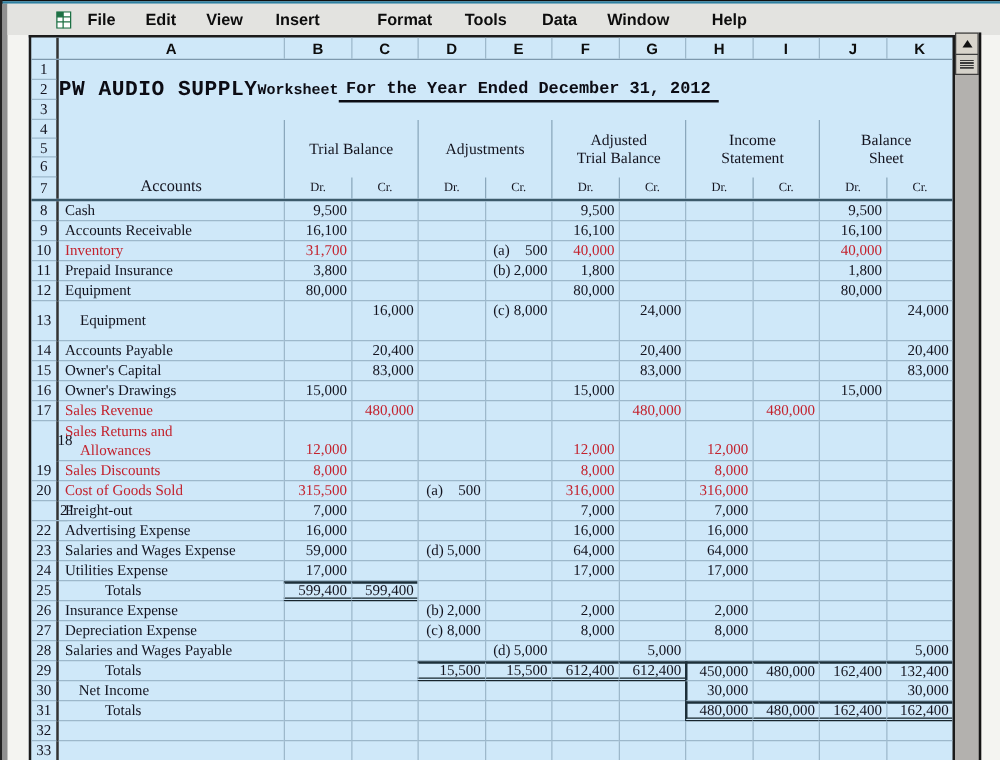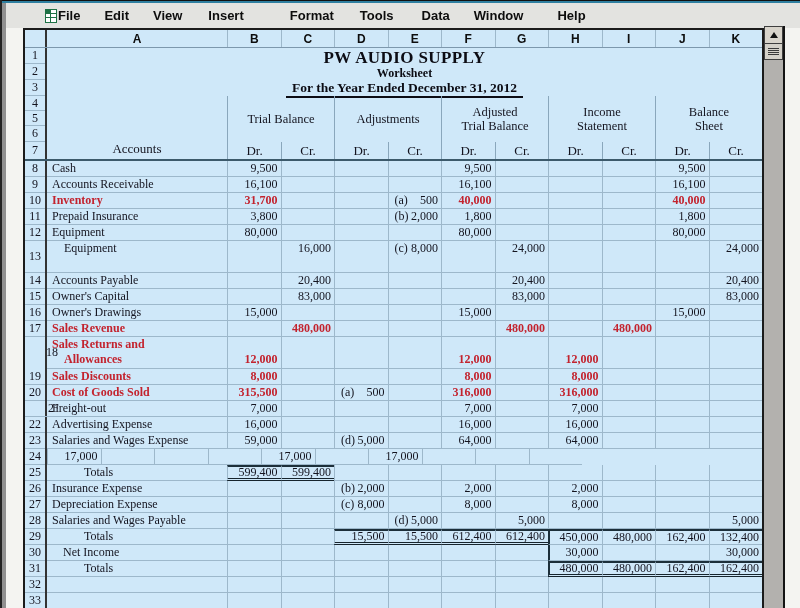--- a/index.html
+++ b/index.html
@@ -8,21 +8,21 @@
   
   .edge-top-dark{position:absolute;left:0;top:0;width:800px;height:1px;background:#101010}
   .edge-top-teal{position:absolute;left:0;top:1px;width:800px;height:2px;background:#2e7fa0}
   .edge-left-dark{position:absolute;left:0;top:0;width:2px;height:608px;background:#232323}
   .edge-left-gray{position:absolute;left:2px;top:3px;width:4px;height:605px;background:#909090}
   .menubar{position:absolute;left:6px;top:3px;width:794px;height:25px;background:#e3e3e0;
            display:flex;align-items:center}
   .appicon{margin-left:38px;width:14px;height:14px;flex:0 0 auto}
   #menu{display:flex;align-items:center}
   #menu span{font-weight:bold;font-size:13px;color:#0d0d0d;cursor:default}
-  #menu span:nth-child(1){margin-left:0}
+  #menu span:nth-child(1){margin-left:12px}
   #menu span:nth-child(2){margin-left:24px}
   #menu span:nth-child(3){margin-left:24px}
   #menu span:nth-child(4){margin-left:26px}
   #menu span:nth-child(5){margin-left:46px}
   #menu span:nth-child(6){margin-left:26px}
   #menu span:nth-child(7){margin-left:28px}
   #menu span:nth-child(8){margin-left:24px}
   #menu span:nth-child(9){margin-left:34px}
 
   
@@ -36,49 +36,49 @@
       color:#0d0d0d;box-sizing:border-box;border-left:1px solid #9db8cb}
   .ch.first{border-left:none}
   .rn-head{width:22px;box-sizing:border-box;border-right:2px solid #333}
   
   .rncol{width:22px;display:flex;flex-direction:column;box-sizing:border-box;border-right:2px solid #333;flex:0 0 auto}
   .rn{display:flex;align-items:center;justify-content:center;font-size:12px;
       box-sizing:border-box;border-bottom:1px solid #9db8cb}
   .rn.nb{border-bottom:none}
   
   .trow{display:flex;height:48px}
-  .tmerge{width:715px;display:flex;flex-direction:column;align-items:center;justify-content:center;
-          color:#0c0c14;font-family:Liberation Serif, serif;text-align:center}
+  .tmerge{width:715px;display:flex;flex-direction:row;align-items:center;
+          color:#0c0c14;font-family:Liberation Mono, monospace;text-align:center}
   .t1{font-size:17px;font-weight:bold;line-height:17px;letter-spacing:.4px}
   .t2{font-size:12px;font-weight:bold;line-height:14px}
   .t3{font-size:13.5px;font-weight:bold;line-height:16px}
   .t3u{border-bottom:2px solid #0c0c14;padding:0 6px 1px}
   
   .hrow{display:flex;height:63px;border-bottom:2px solid #3c5a6b;box-sizing:content-box}
   .acct-head{width:180px;box-sizing:border-box;display:flex;align-items:flex-end;justify-content:center;
              font-size:13px;padding-bottom:2px}
   .groups{display:flex}
   .grp{width:107px;box-sizing:border-box;display:flex;flex-direction:column;border-left:1px solid #8aa7bc}
   .grp-label{height:46px;display:flex;flex-direction:column;align-items:center;justify-content:center;
              font-size:12.5px;line-height:14px}
   .drcr{display:flex;height:17px}
-  .dc{width:53px;display:flex;align-items:center;justify-content:center;font-size:13px;box-sizing:border-box}
+  .dc{width:53px;display:flex;align-items:center;justify-content:center;font-size:10px;box-sizing:border-box}
   .dc+.dc{border-left:1px solid #8aa7bc}
   
   .drow{display:flex;height:16px;font-size:12px}
   .drow.tall{height:32px}
-  .acct{width:180px;box-sizing:border-box;display:flex;flex-direction:column;justify-content:flex-start;
+  .acct{width:180px;box-sizing:border-box;display:flex;flex-direction:column;justify-content:center;
         padding-left:5px;border-bottom:1px solid #9db8cb;white-space:nowrap;overflow:hidden;line-height:15px}
   .acct .l2{padding-left:12px}
   .val{width:53.5px;box-sizing:border-box;display:flex;align-items:center;justify-content:flex-end;
        padding-right:3px;border-left:1px solid #9db8cb;border-bottom:1px solid #9db8cb}
   .vtop .val{align-items:flex-start}
   .vbot .val{align-items:flex-end;padding-bottom:1px}
   .val.adj{justify-content:space-between;padding-left:6px}
-  .red{color:#c3232e;font-weight:bold}
+  .red{color:#c3232e;font-weight:normal}
   .ind1{padding-left:32px}
   .ind2{padding-left:11px}
   .bt{border-top:2px solid #1c2f3a}
   .bd{border-bottom:3px double #16242d !important}
   .tl{border-left:2px solid #1c2f3a !important}
   .nb{border-bottom:none !important}
   
   .vscroll{position:absolute;left:764px;top:26px;width:21px;height:582px;background:#b3b1ae;
            box-sizing:border-box;border-right:2px solid #141414;display:flex;flex-direction:column}
   .sb-btn{height:16px;background:#d8d4cb;border:1px solid #3f3f3f;display:flex;align-items:center;justify-content:center}
@@ -605,20 +605,23 @@
           <span>64,000</span>
         </div>
         <div class="val"></div>
         <div class="val"></div>
         <div class="val"></div>
       </div>
       <div class="drow">
         <div class="rncol">
           <div class="rn" style="height: 100%;">24</div>
         </div>
+        <div class="acct">
+          <span>Utilities Expense</span>
+        </div>
         <div class="val">
           <span>17,000</span>
         </div>
         <div class="val"></div>
         <div class="val"></div>
         <div class="val"></div>
         <div class="val">
           <span>17,000</span>
         </div>
         <div class="val"></div>

